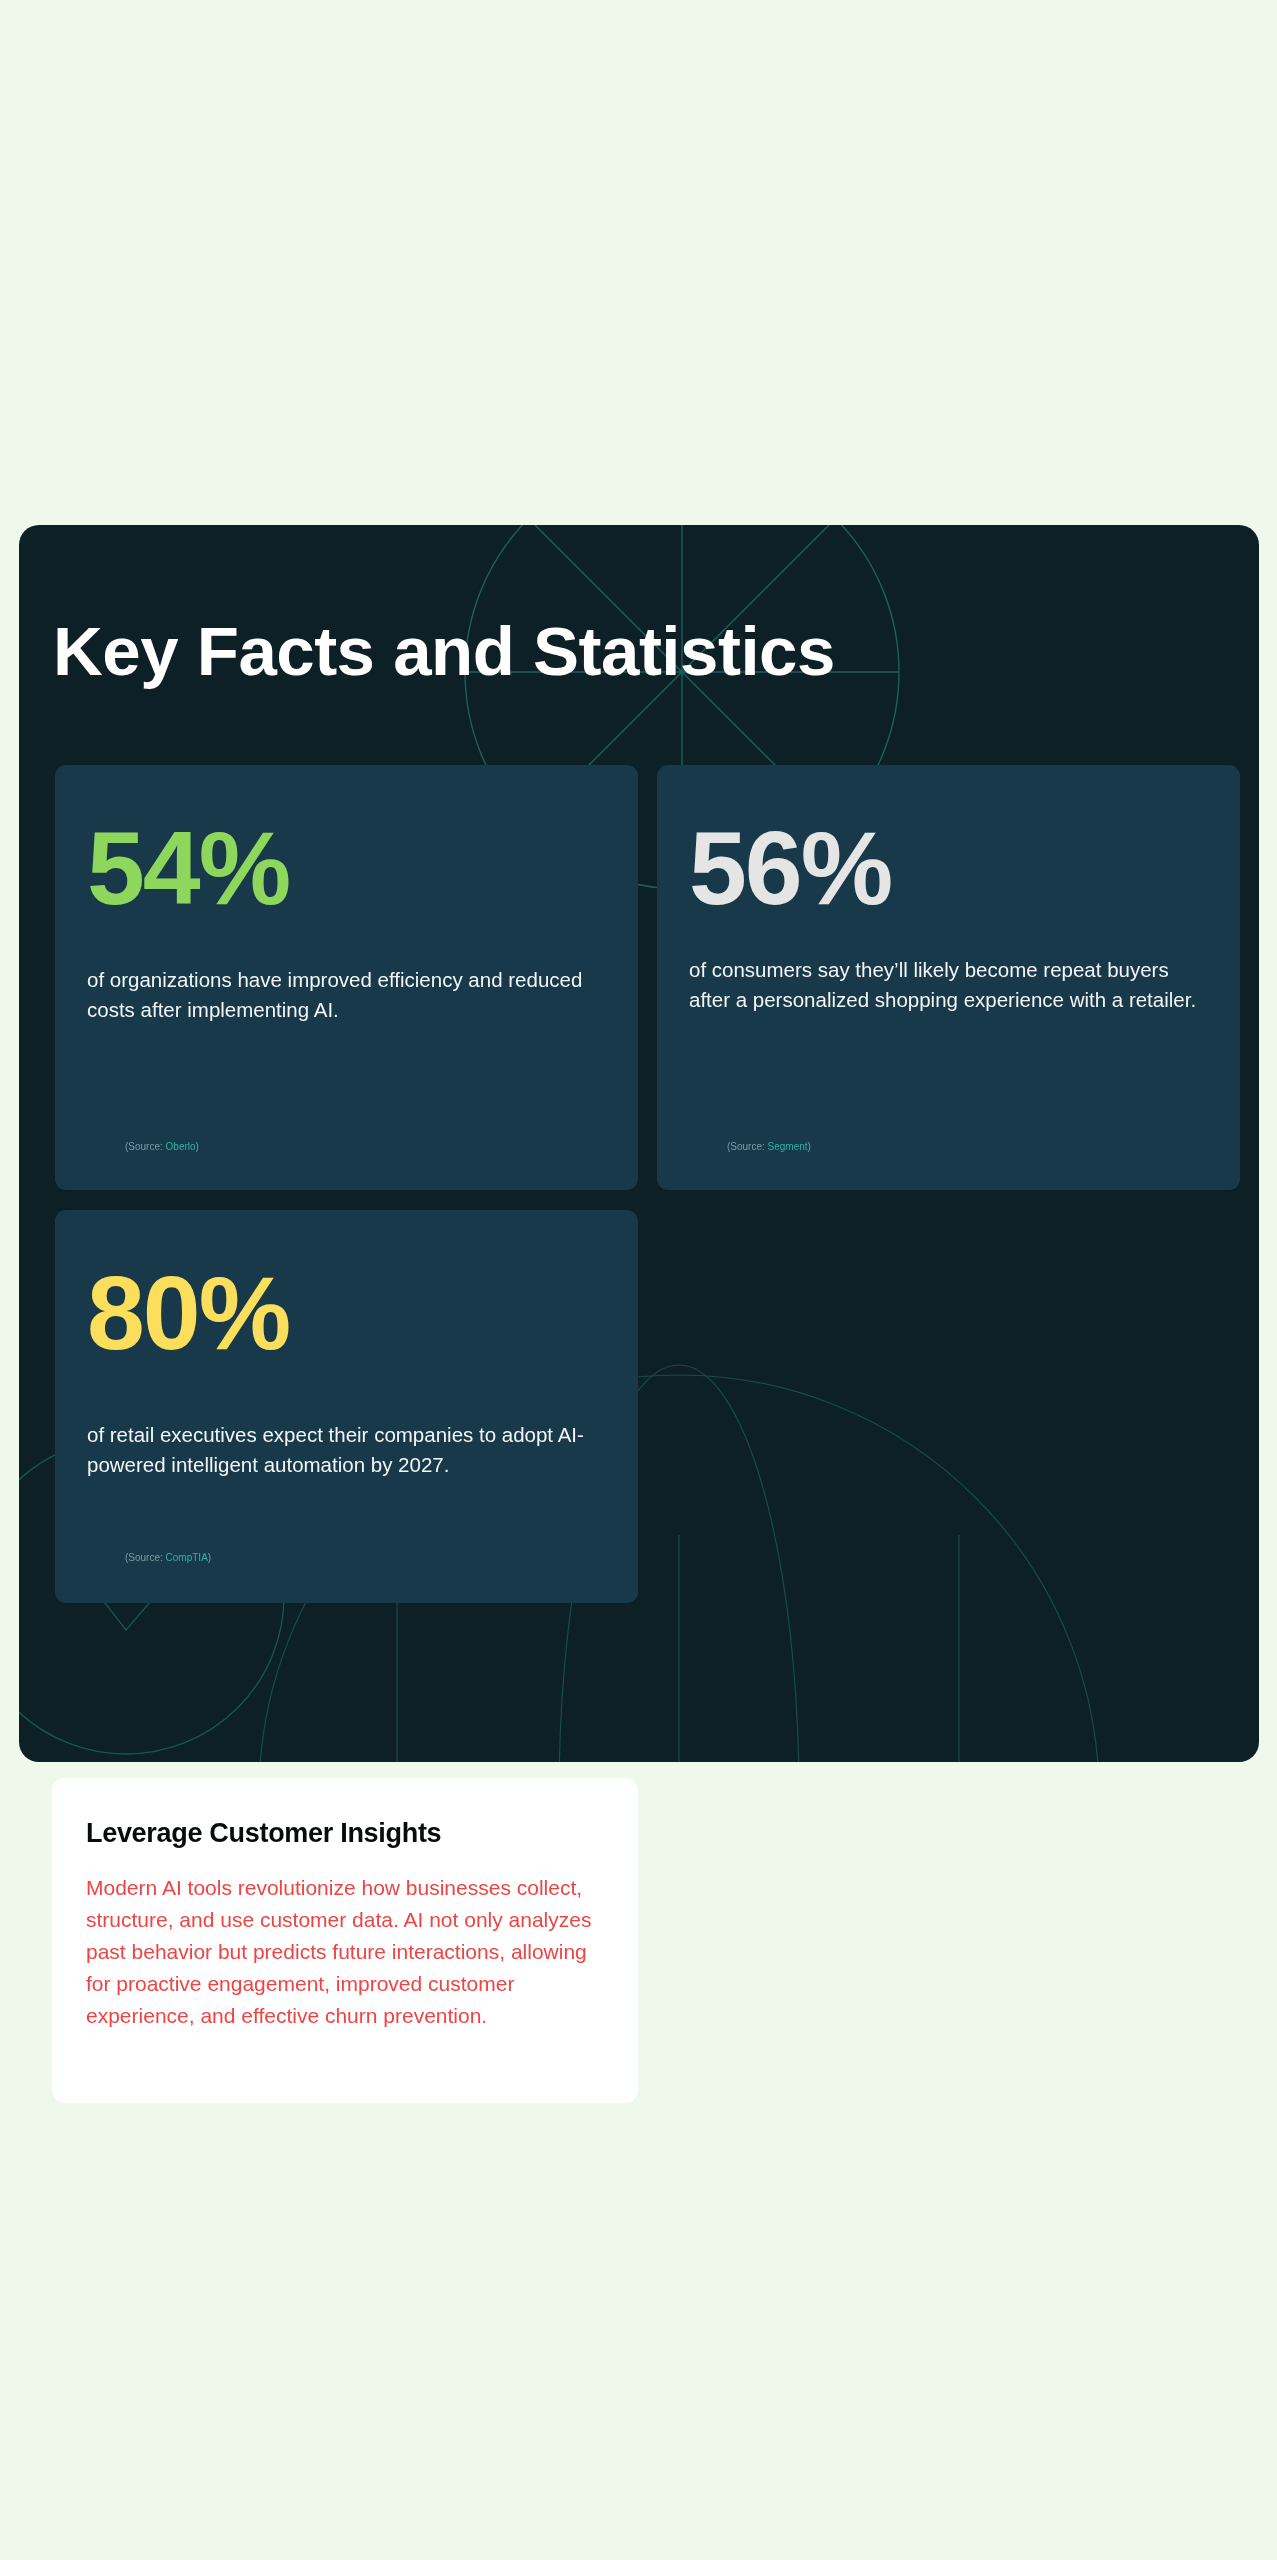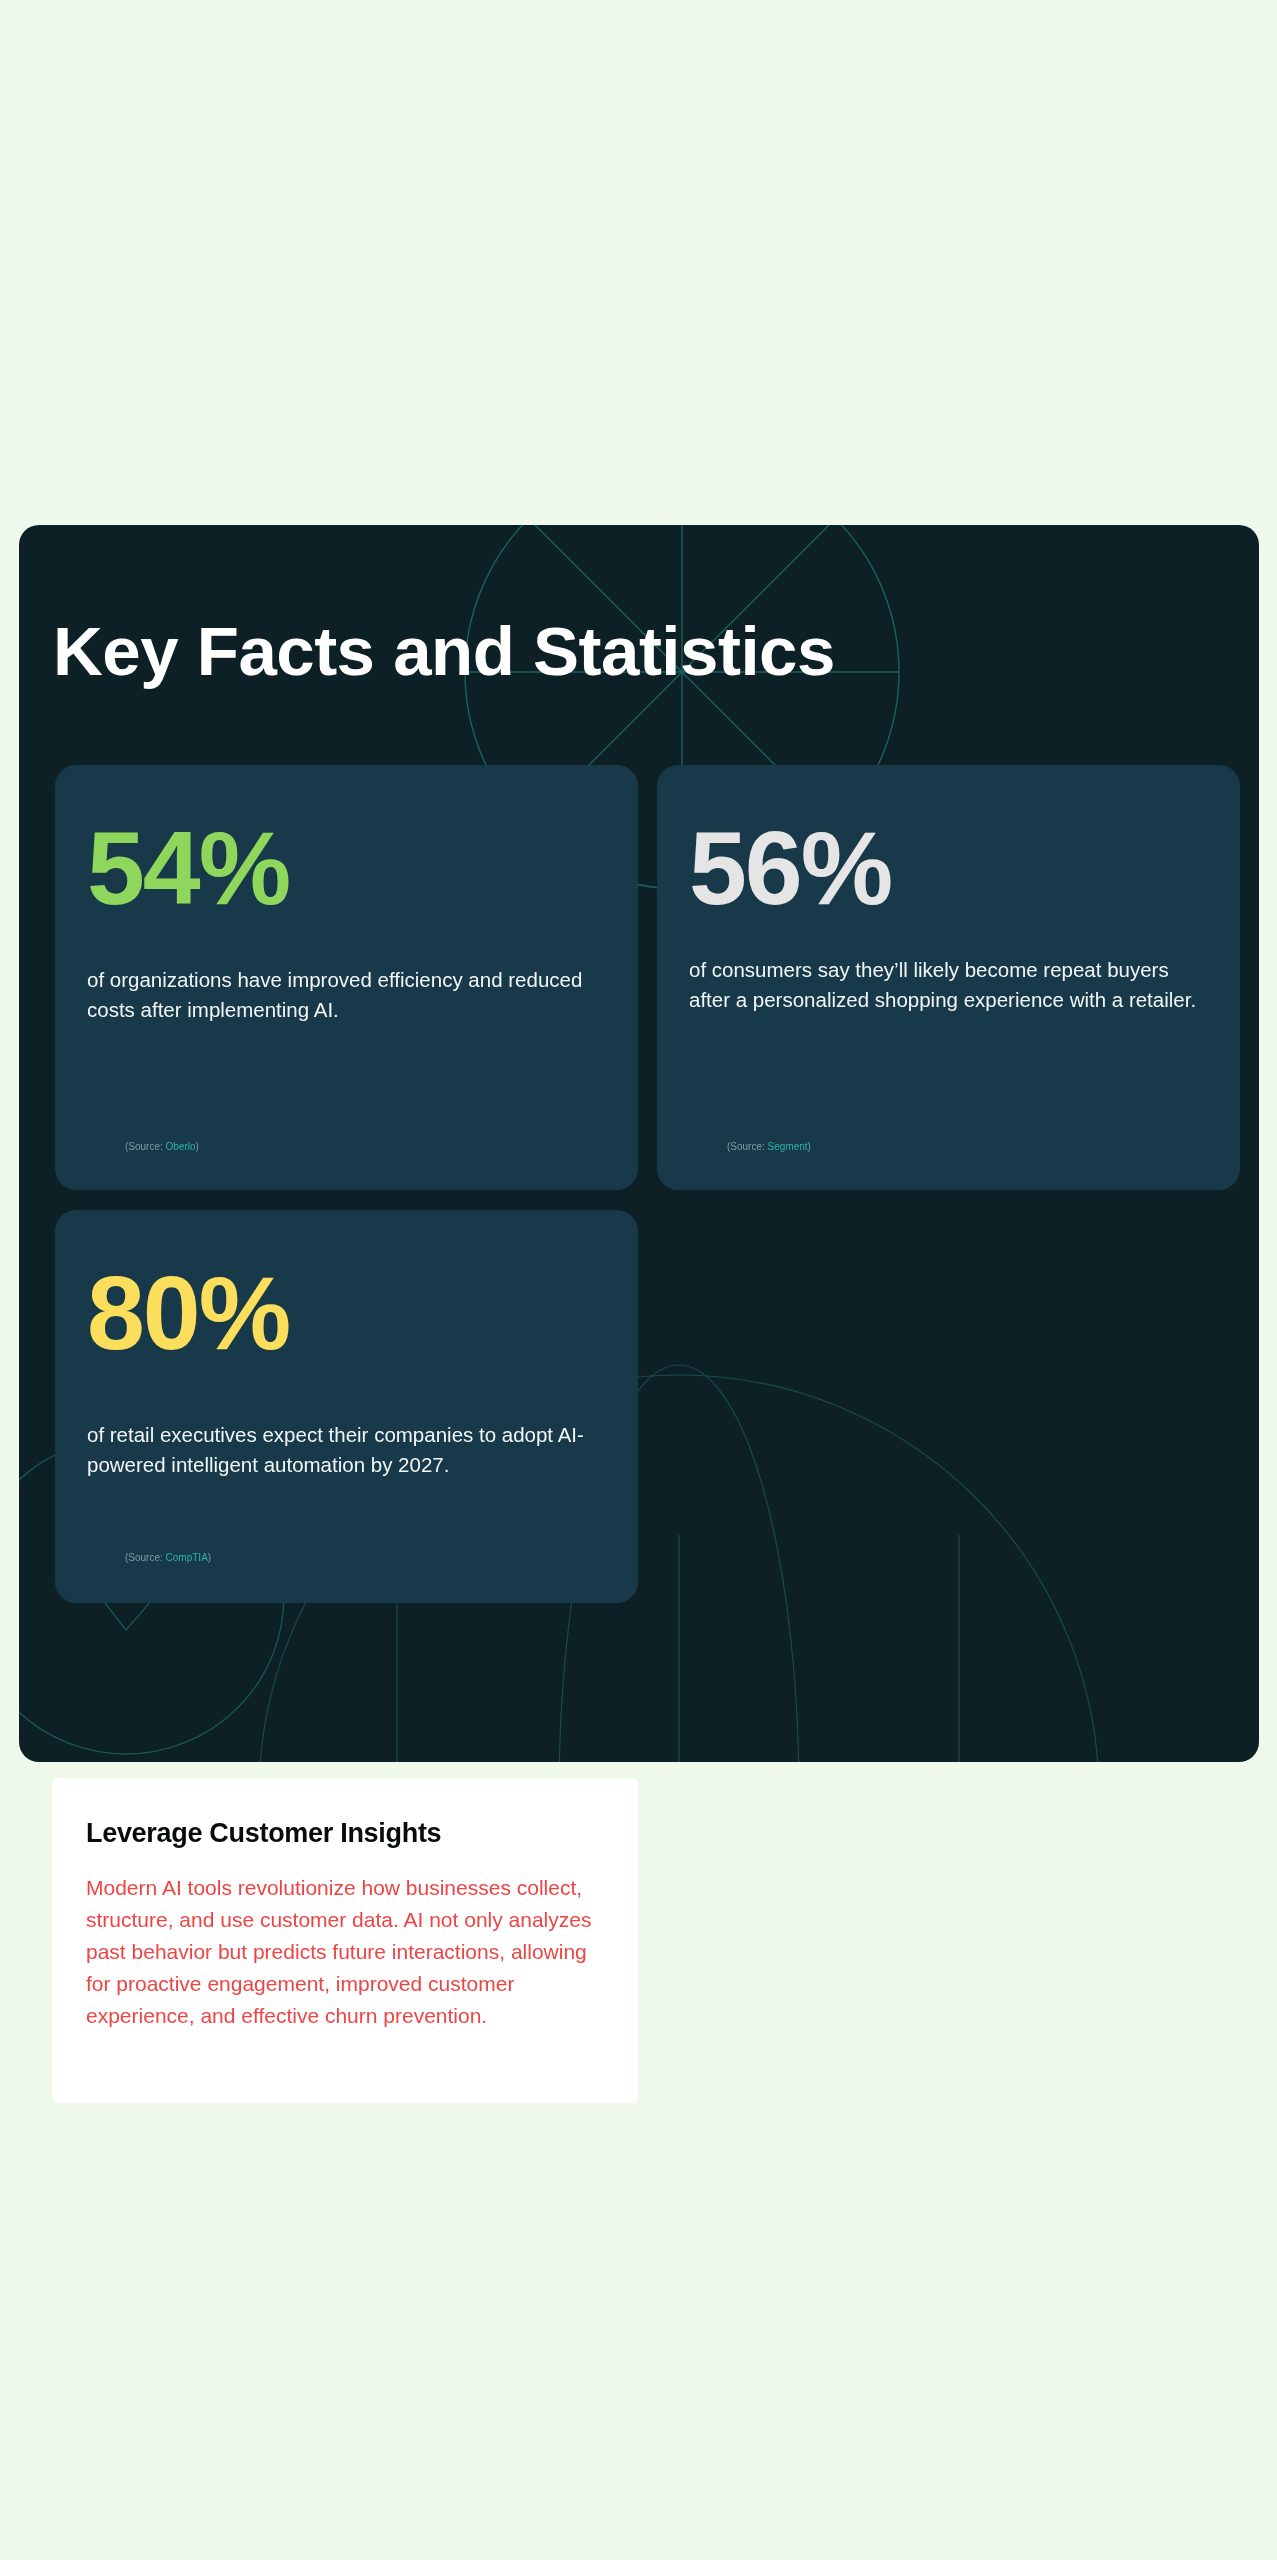--- a/index.html
+++ b/index.html
@@ -39,21 +39,21 @@
     width:1168px;
     display:grid;
     grid-template-columns:583px 583px;
     grid-template-rows:425px 393px;
     column-gap:19px;
     row-gap:20px;
     z-index:4;
   }
   .stat-card {
     background:#17394a;
-    border-radius:21px;
+    border-radius:11px;
     padding:36px 32px 0 32px;
     position:relative;
     overflow:hidden;
   }
   .stat-num {
     font-size:104px;
     font-weight:bold;
     line-height:1.06;
     letter-spacing:-2px;
     margin-top:12px;
@@ -89,21 +89,21 @@
     position:absolute;
     left:52px; top:1778px;
     width:1172px;
     display:grid;
     grid-template-columns:586px 586px;
     column-gap:20px;
     z-index:6;
   }
   .info-card {
     background:#ffffff;
-    border-radius:6px;
+    border-radius:13px;
     padding:40px 34px 42px 34px;
     height:325px;
   }
   .info-title {
     font-size:27px;
     font-weight:bold;
     color:#090c0c;
     letter-spacing:-0.3px;
     margin-bottom:23px;
   }

